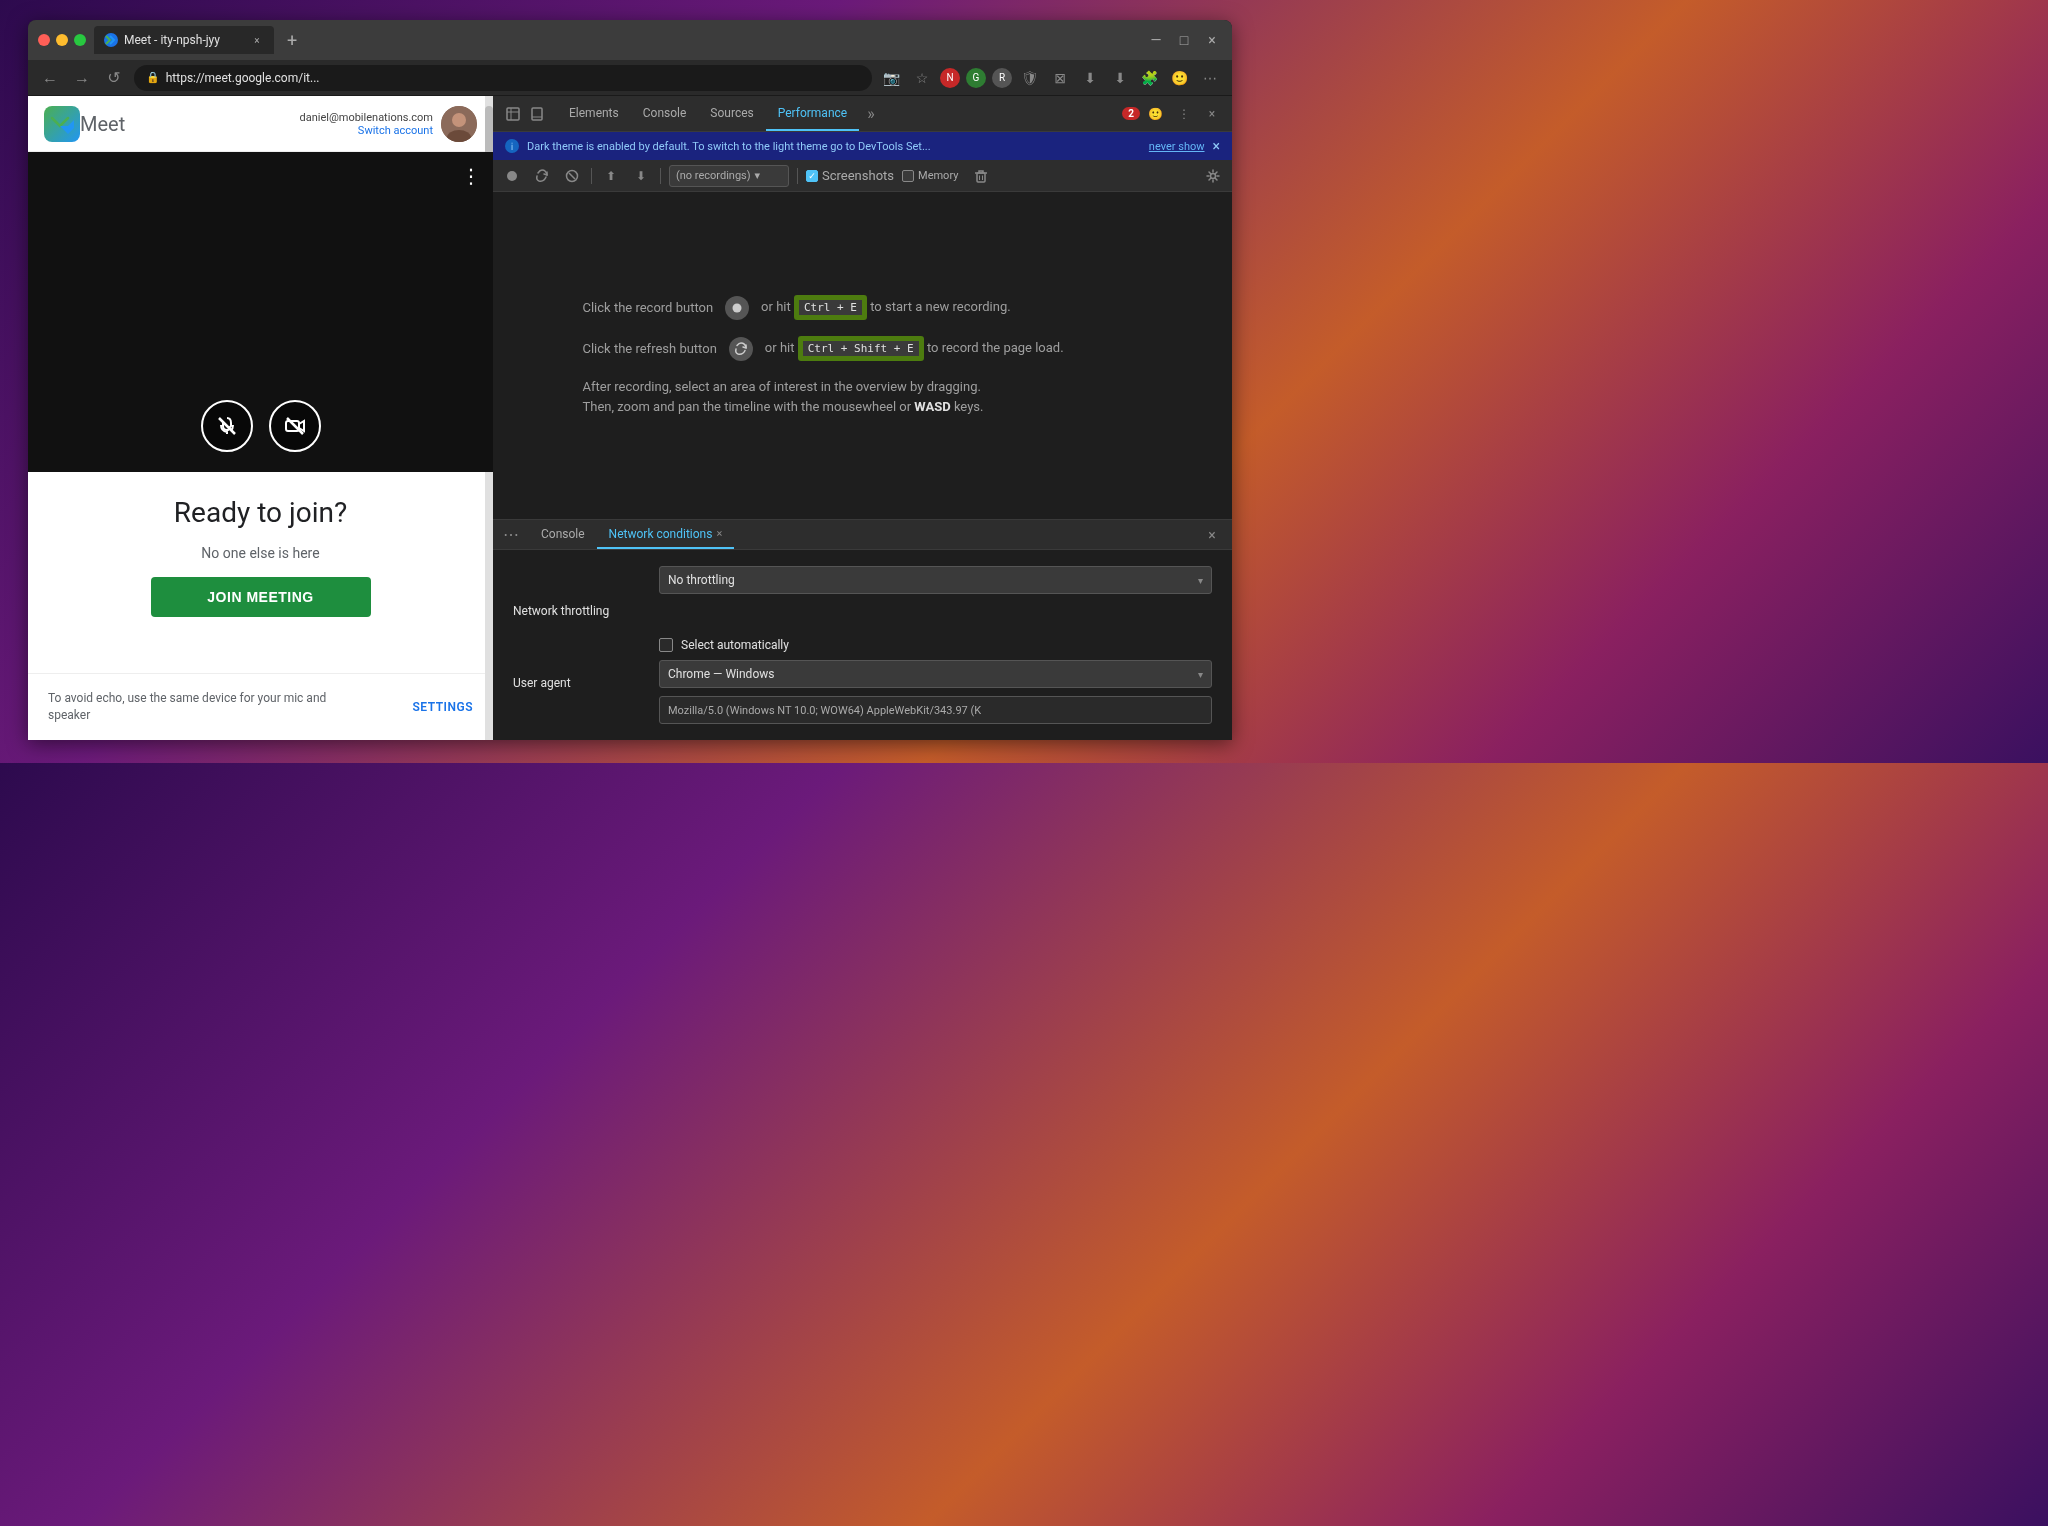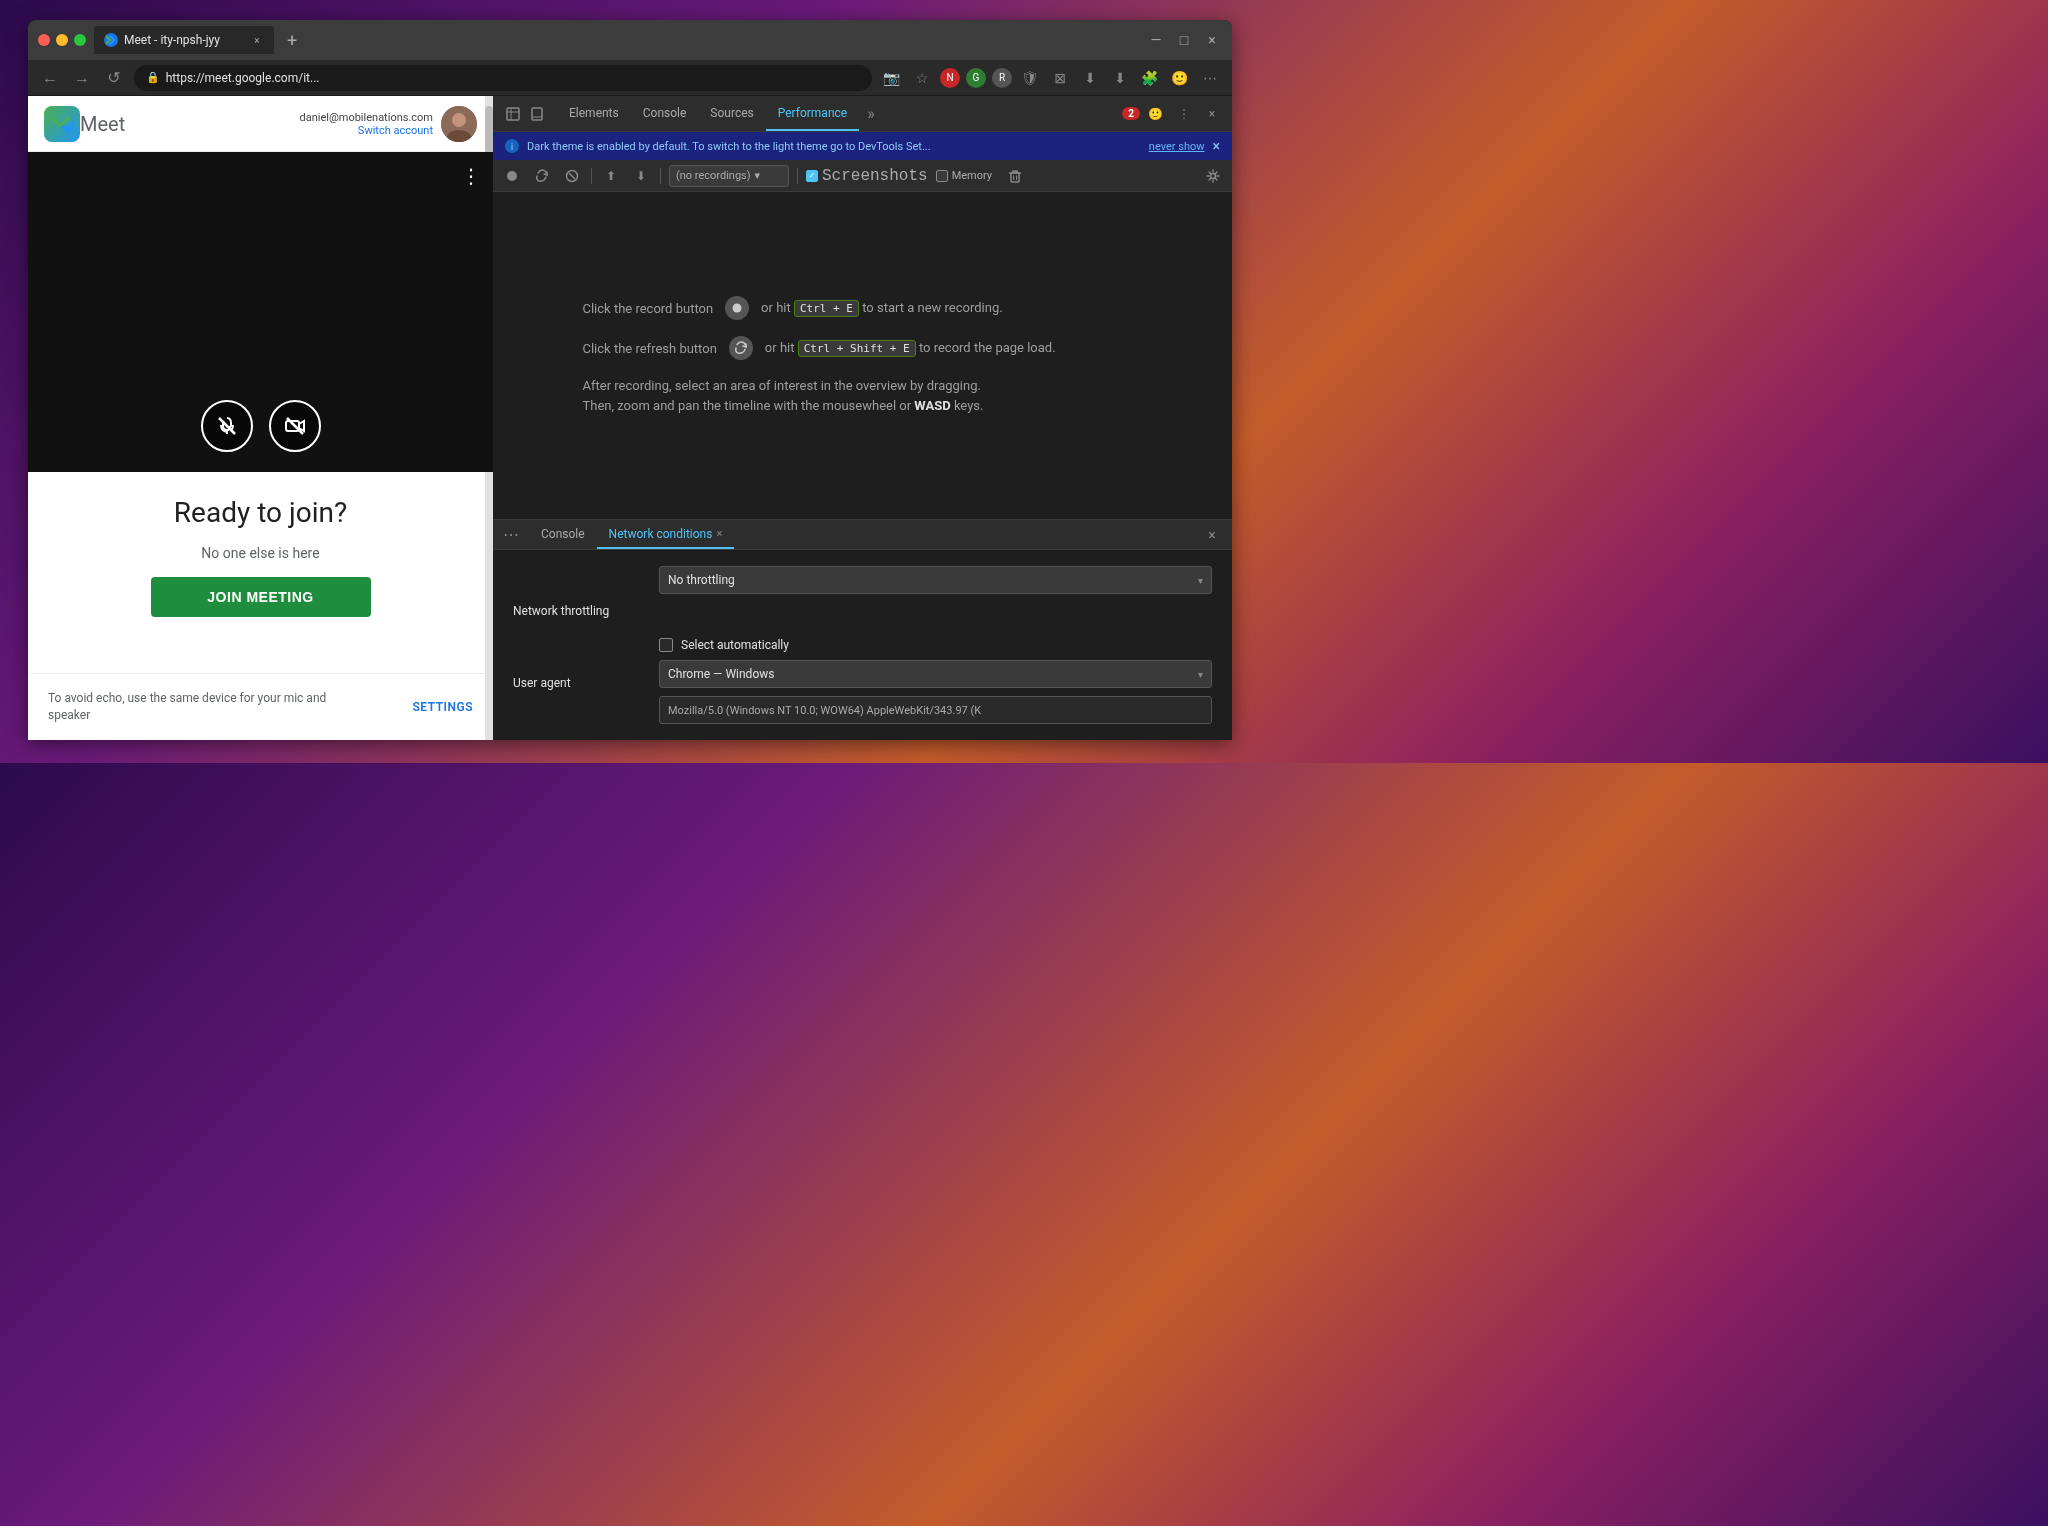--- a/index.html
+++ b/index.html
@@ -514,24 +514,23 @@
       align-items: center;
       gap: 4px;
       cursor: pointer;
       min-width: 120px;
     }
 
     .perf-screenshots {
       display: flex;
       align-items: center;
       gap: 4px;
-      font-size: 16px;
+      font-size: 13px;
       color: #aaa;
       cursor: pointer;
-      font-family: Liberation Mono, monospace;
     }
 
     .checkbox {
       width: 12px; height: 12px;
       border: 1px solid #888;
       border-radius: 2px;
       background: #3a3a3a;
       display: flex; align-items: center; justify-content: center;
     }
     .checkbox.checked { background: #4fc3f7; border-color: #4fc3f7; }
@@ -588,21 +587,21 @@
       font-size: 12px;
       color: white;
       flex-shrink: 0;
     }
 
     .perf-instruction-btn.refresh { background: #555; }
 
     .kbd {
       display: inline-block;
       background: #3a3a3a;
-      border: 1px solid #4d7c0f;
+      border: 5px solid #4d7c0f;
       border-radius: 3px;
       padding: 1px 5px;
       font-size: 11px;
       font-family: monospace;
       color: #e0e0e0;
     }
 
     .bold { font-weight: bold; color: #e0e0e0; }
 
     .perf-note {

